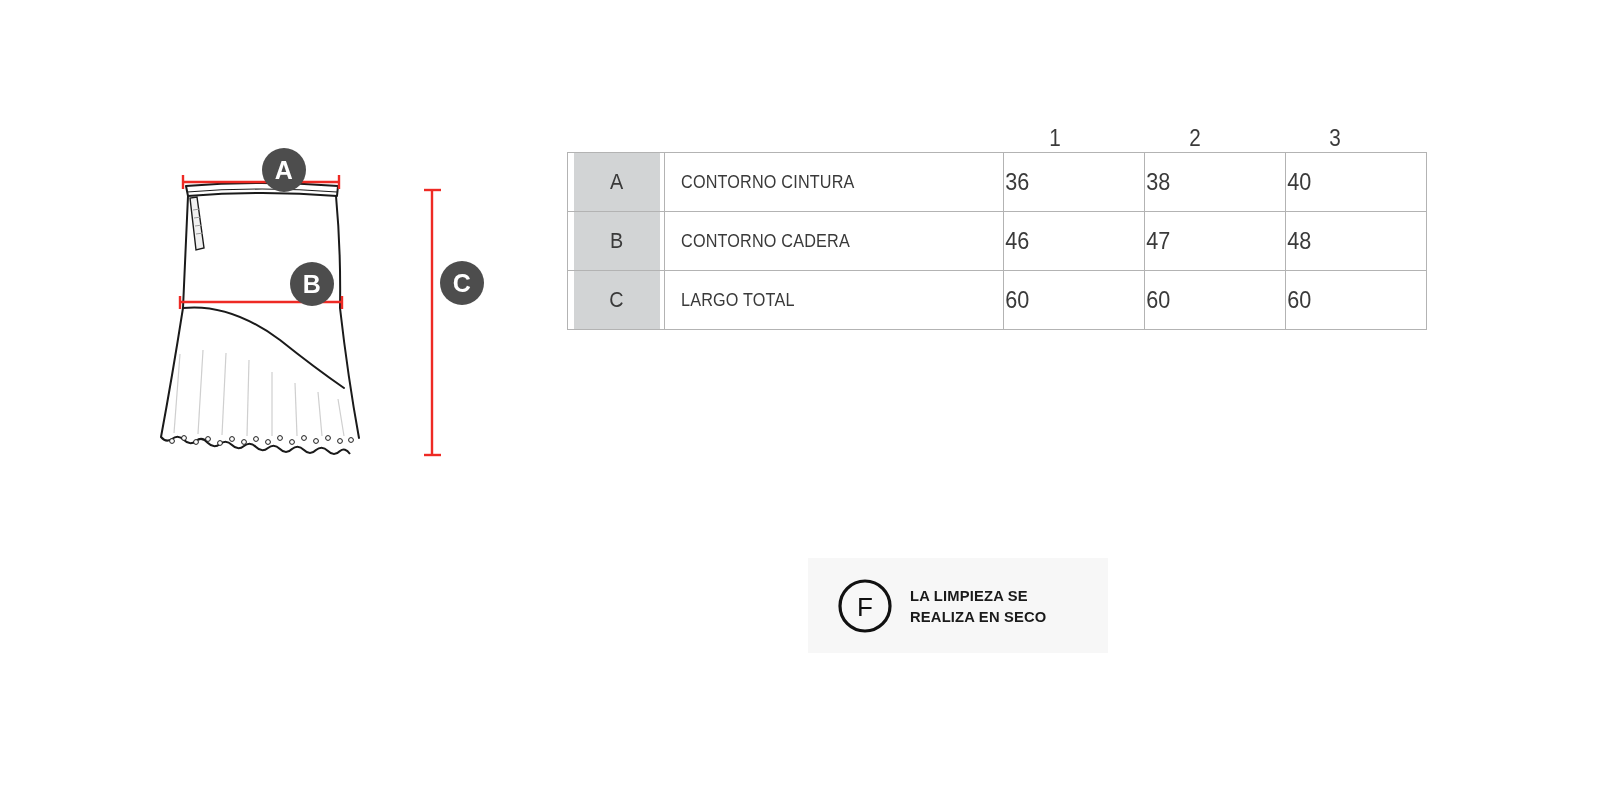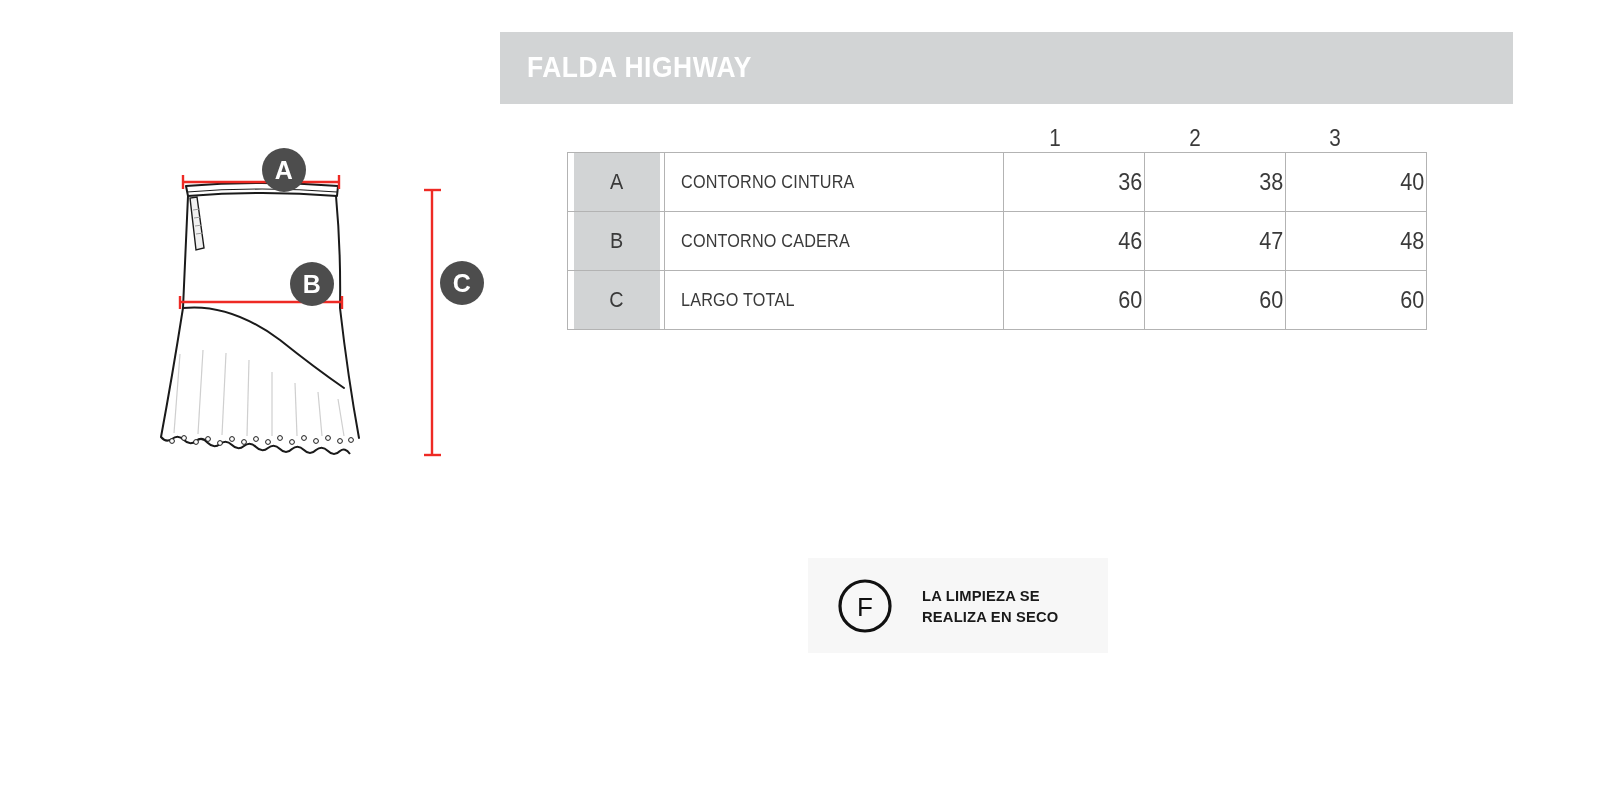--- a/index.html
+++ b/index.html
@@ -129,21 +129,21 @@
     background: #ffffff;
     padding-left: 16px !important;
     font-size: 18px;
     letter-spacing: 0.2px;
     color: #3a3a3a;
   }
   .cell-desc span { display: inline-block; transform: scaleX(0.9); transform-origin: left center; }
   .cell-value {
     width: 140px;
     background: #ffffff;
-    text-align: right;
+    text-align: left;
     font-size: 24px;
     color: #3a3a3a;
   }
   .cell-value span { display: inline-block; transform: scaleX(0.9); }
 
   
   #notes {
     position: absolute;
     left: 101px;
     top: 440px;
@@ -173,21 +173,21 @@
     display: flex;
     align-items: center;
   }
   #care-symbol {
     margin-left: 28px;
     width: 58px;
     height: 58px;
     flex: none;
   }
   #care-text {
-    margin-left: 28px;
+    margin-left: 16px;
     font-family: "Liberation Sans", sans-serif;
     font-weight: bold;
     font-size: 15.5px;
     line-height: 21px;
     color: #1a1a1a;
     letter-spacing: 0.2px;
   }
   #care-text div { transform: scaleX(0.95); transform-origin: left center; }
 </style>
 </head>
@@ -264,23 +264,20 @@
     </g>
   </svg>
 
   <div class="marker-circle" id="marker-a">A</div>
   <div class="marker-circle" id="marker-b">B</div>
   <div class="marker-circle" id="marker-c">C</div>
 </div>
 
 <div id="content-panel">
 
-  <div id="title-bar">
-    <div id="title-text">FALDA HIGHWAY</div>
-  </div>
 
   <div id="size-header-row">
     <div class="spacer-label"></div>
     <div class="spacer-desc"></div>
     <div class="size-head-cell">1</div>
     <div class="size-head-cell">2</div>
     <div class="size-head-cell">3</div>
   </div>
 
   <table id="measurement-table">

